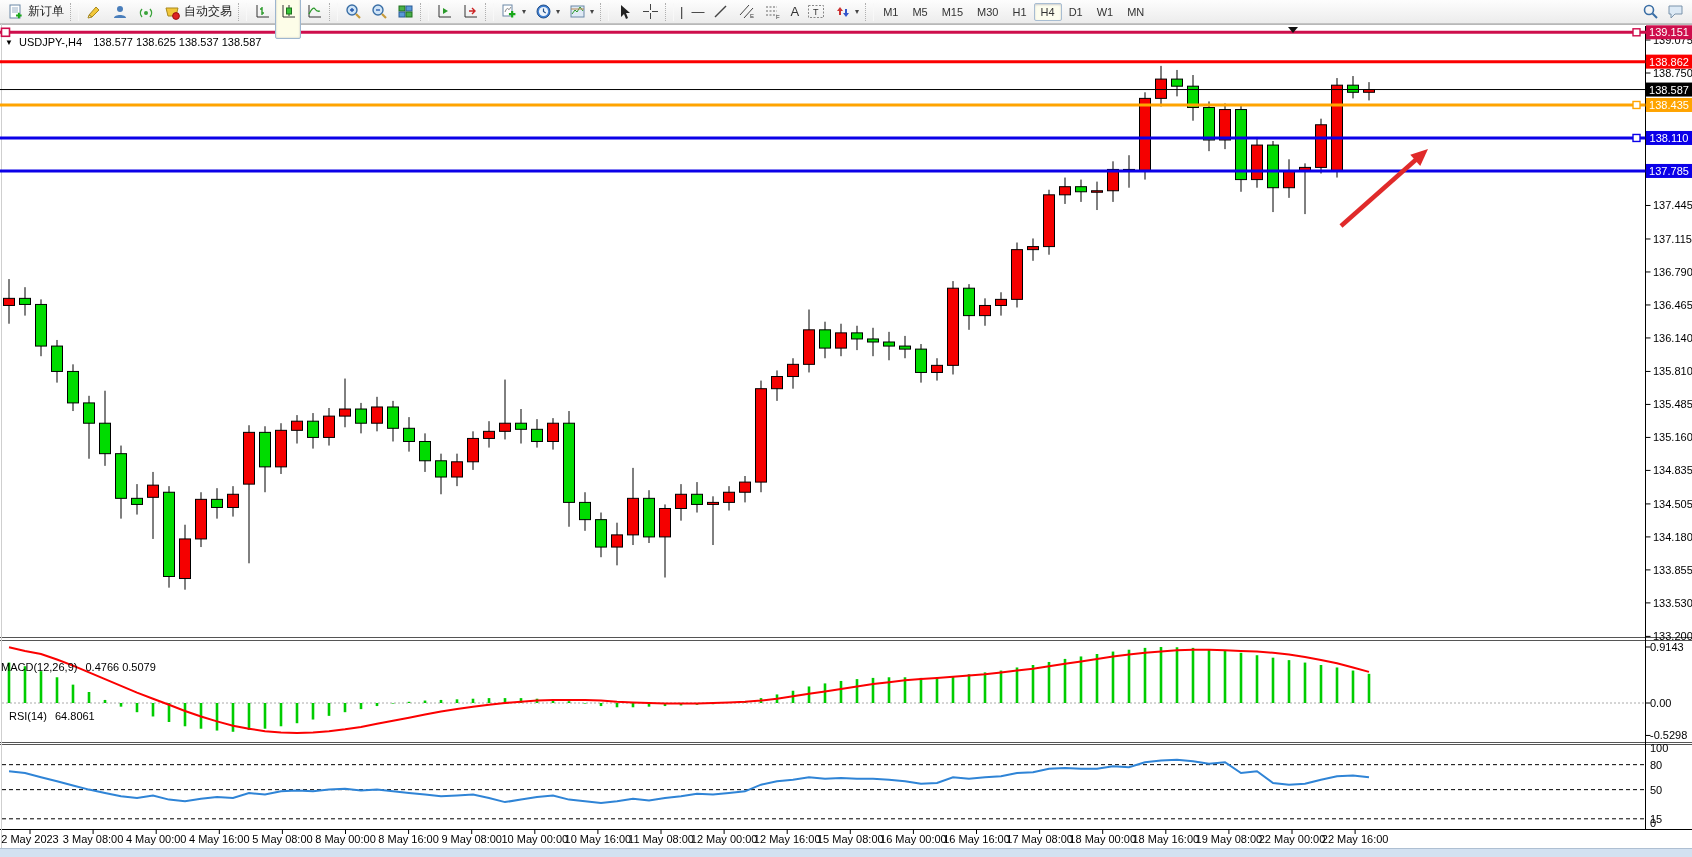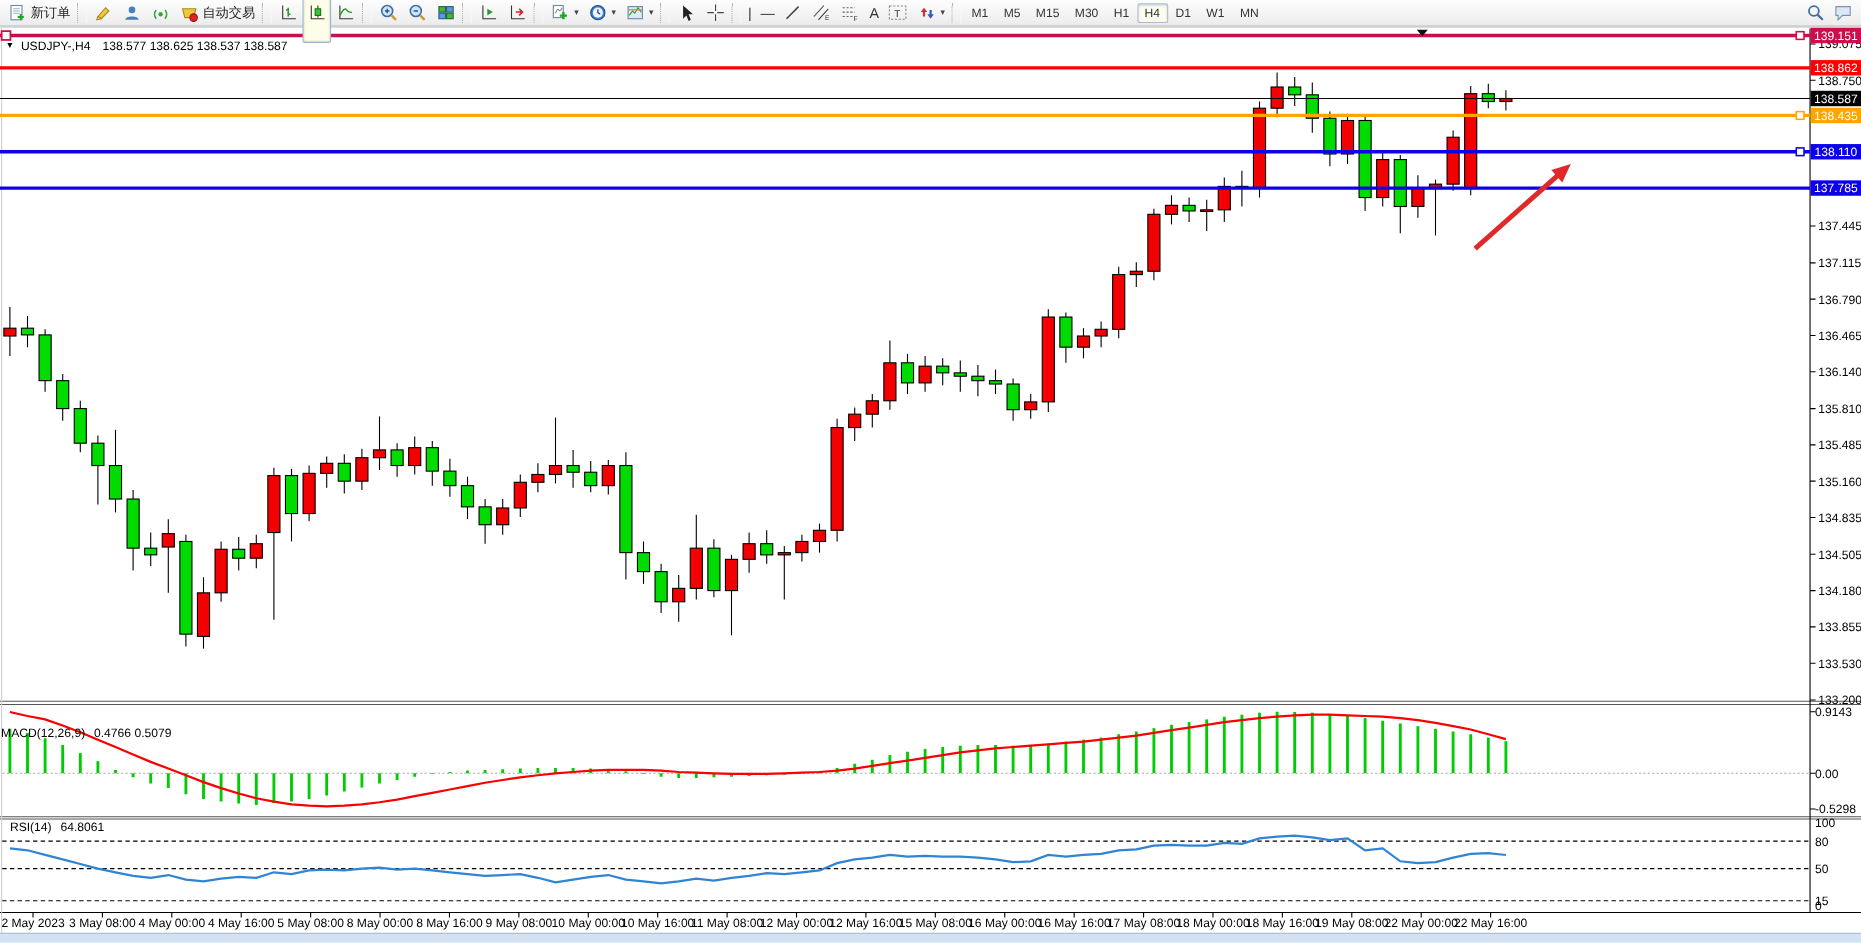--- a/index.html
+++ b/index.html
@@ -19,21 +19,21 @@
   .glyph{font-size:13px;color:#333;}
   .chatwrap{position:relative;}
   .badge{position:absolute;top:-3px;right:-4px;background:#e03030;color:#fff;border-radius:50%;
     width:12px;height:12px;font-size:9px;display:flex;align-items:center;justify-content:center;font-weight:bold;}
   #chart-svg{position:absolute;top:0;left:0;z-index:1;}
   .overlay{position:absolute;z-index:5;font-size:11px;color:#000;white-space:nowrap;}
   .title-bar{top:36px;left:5px;}
   .tri{font-size:8px;vertical-align:1px;margin-right:3px;}
   .tri::before{content:"▼";}
   .macd-label{top:641px;left:1px;margin-top:20px;}
-  .rsi-label{top:746px;left:9px;}
+  .rsi-label{top:710px;left:9px;}
   .bottom-strip{position:absolute;left:0;bottom:0;width:1692px;height:8px;background:#d3e1f1;border-top:1px solid #aebfd2;z-index:6;}
 </style>
 </head>
 <body>
 
 <div class="toolbar">
   <div class="tbtn">
     <span class="ic">
       <svg width="16" height="16">
           <rect x="2" y="1" width="10" height="13" fill="#fff" stroke="#6b87a6"></rect>

